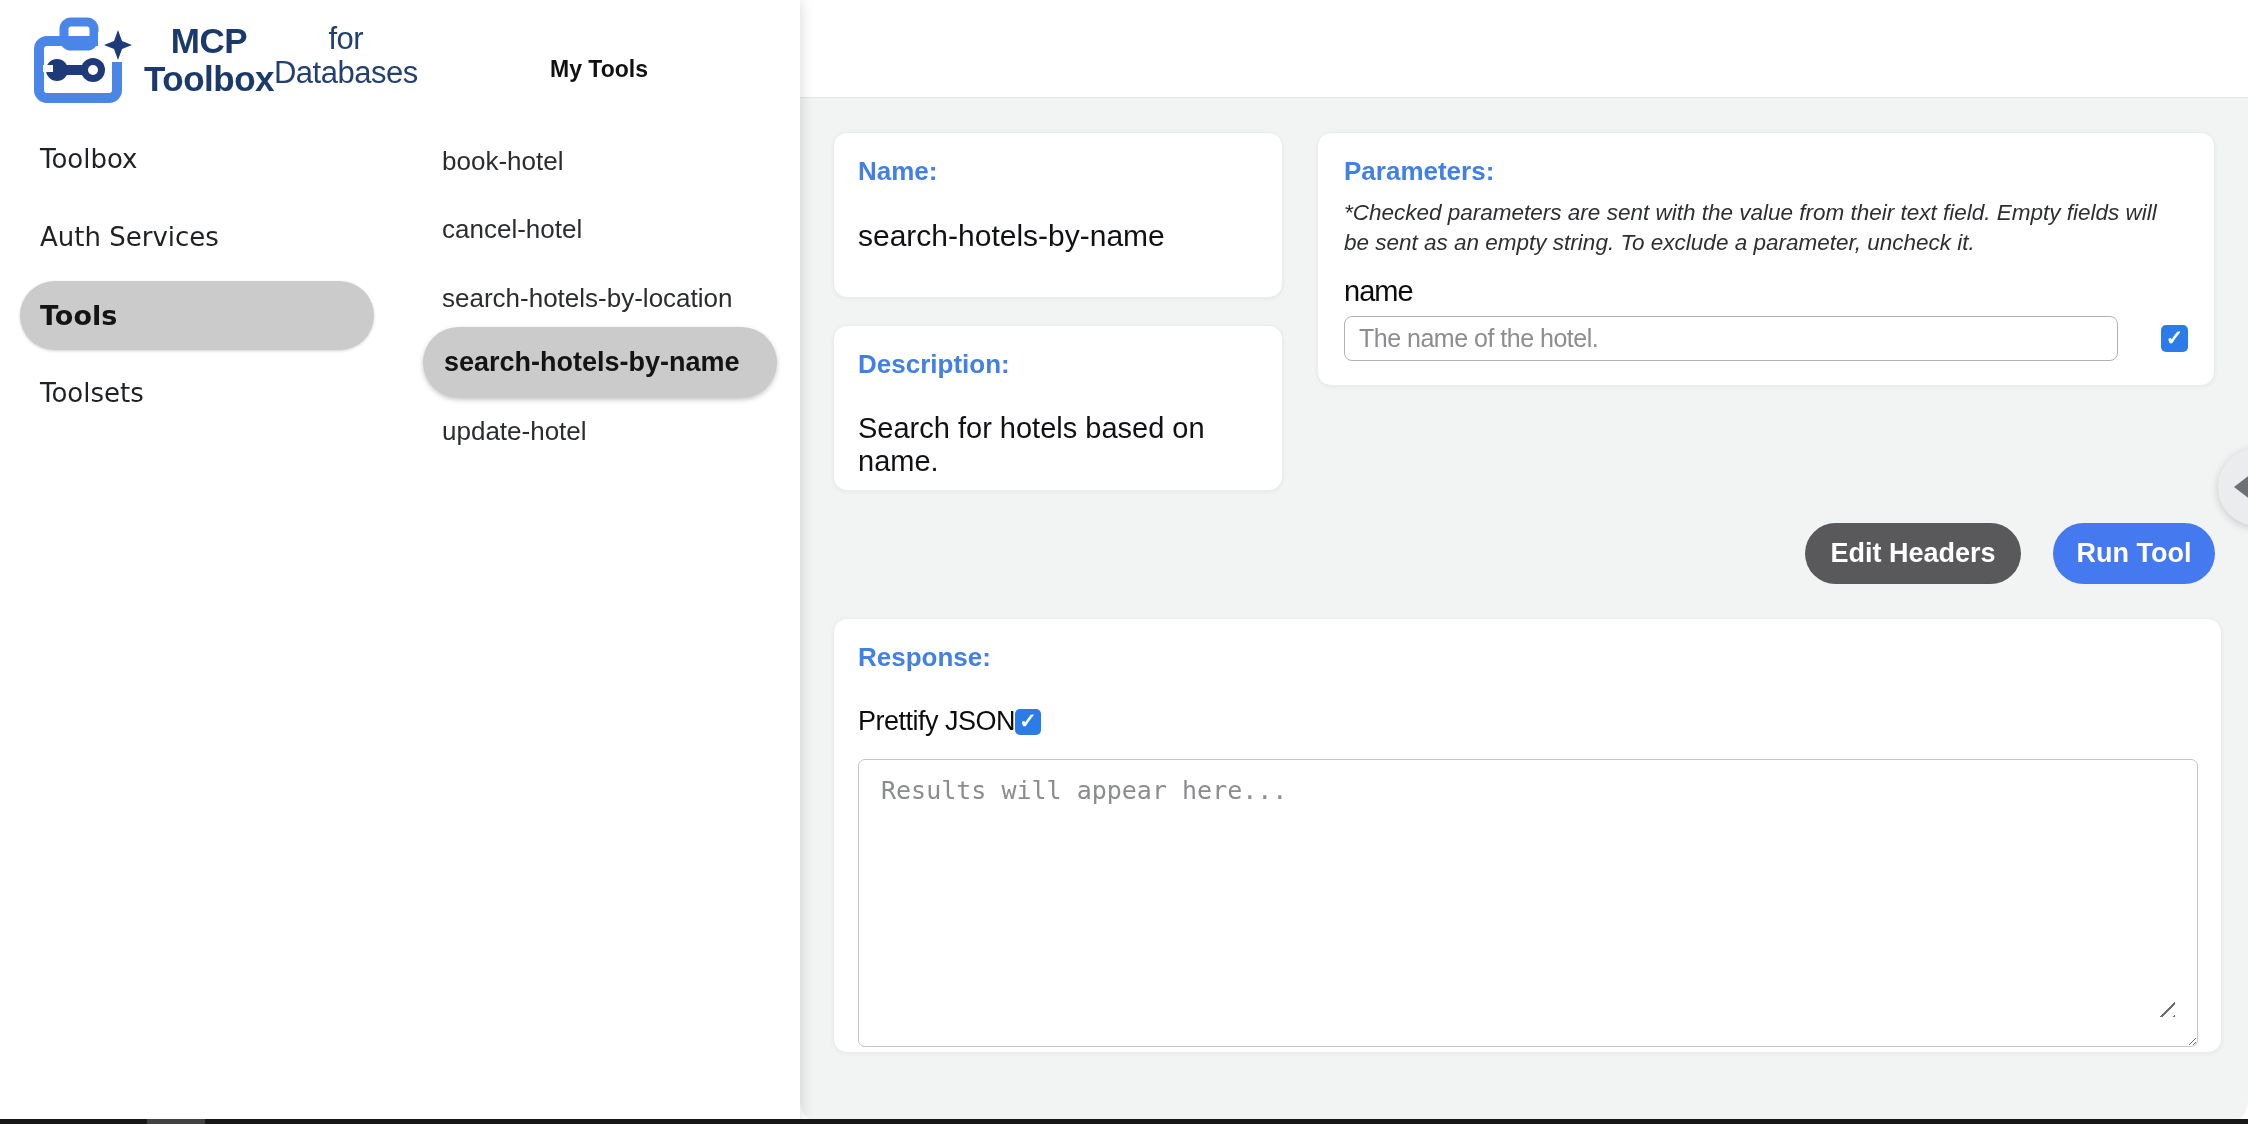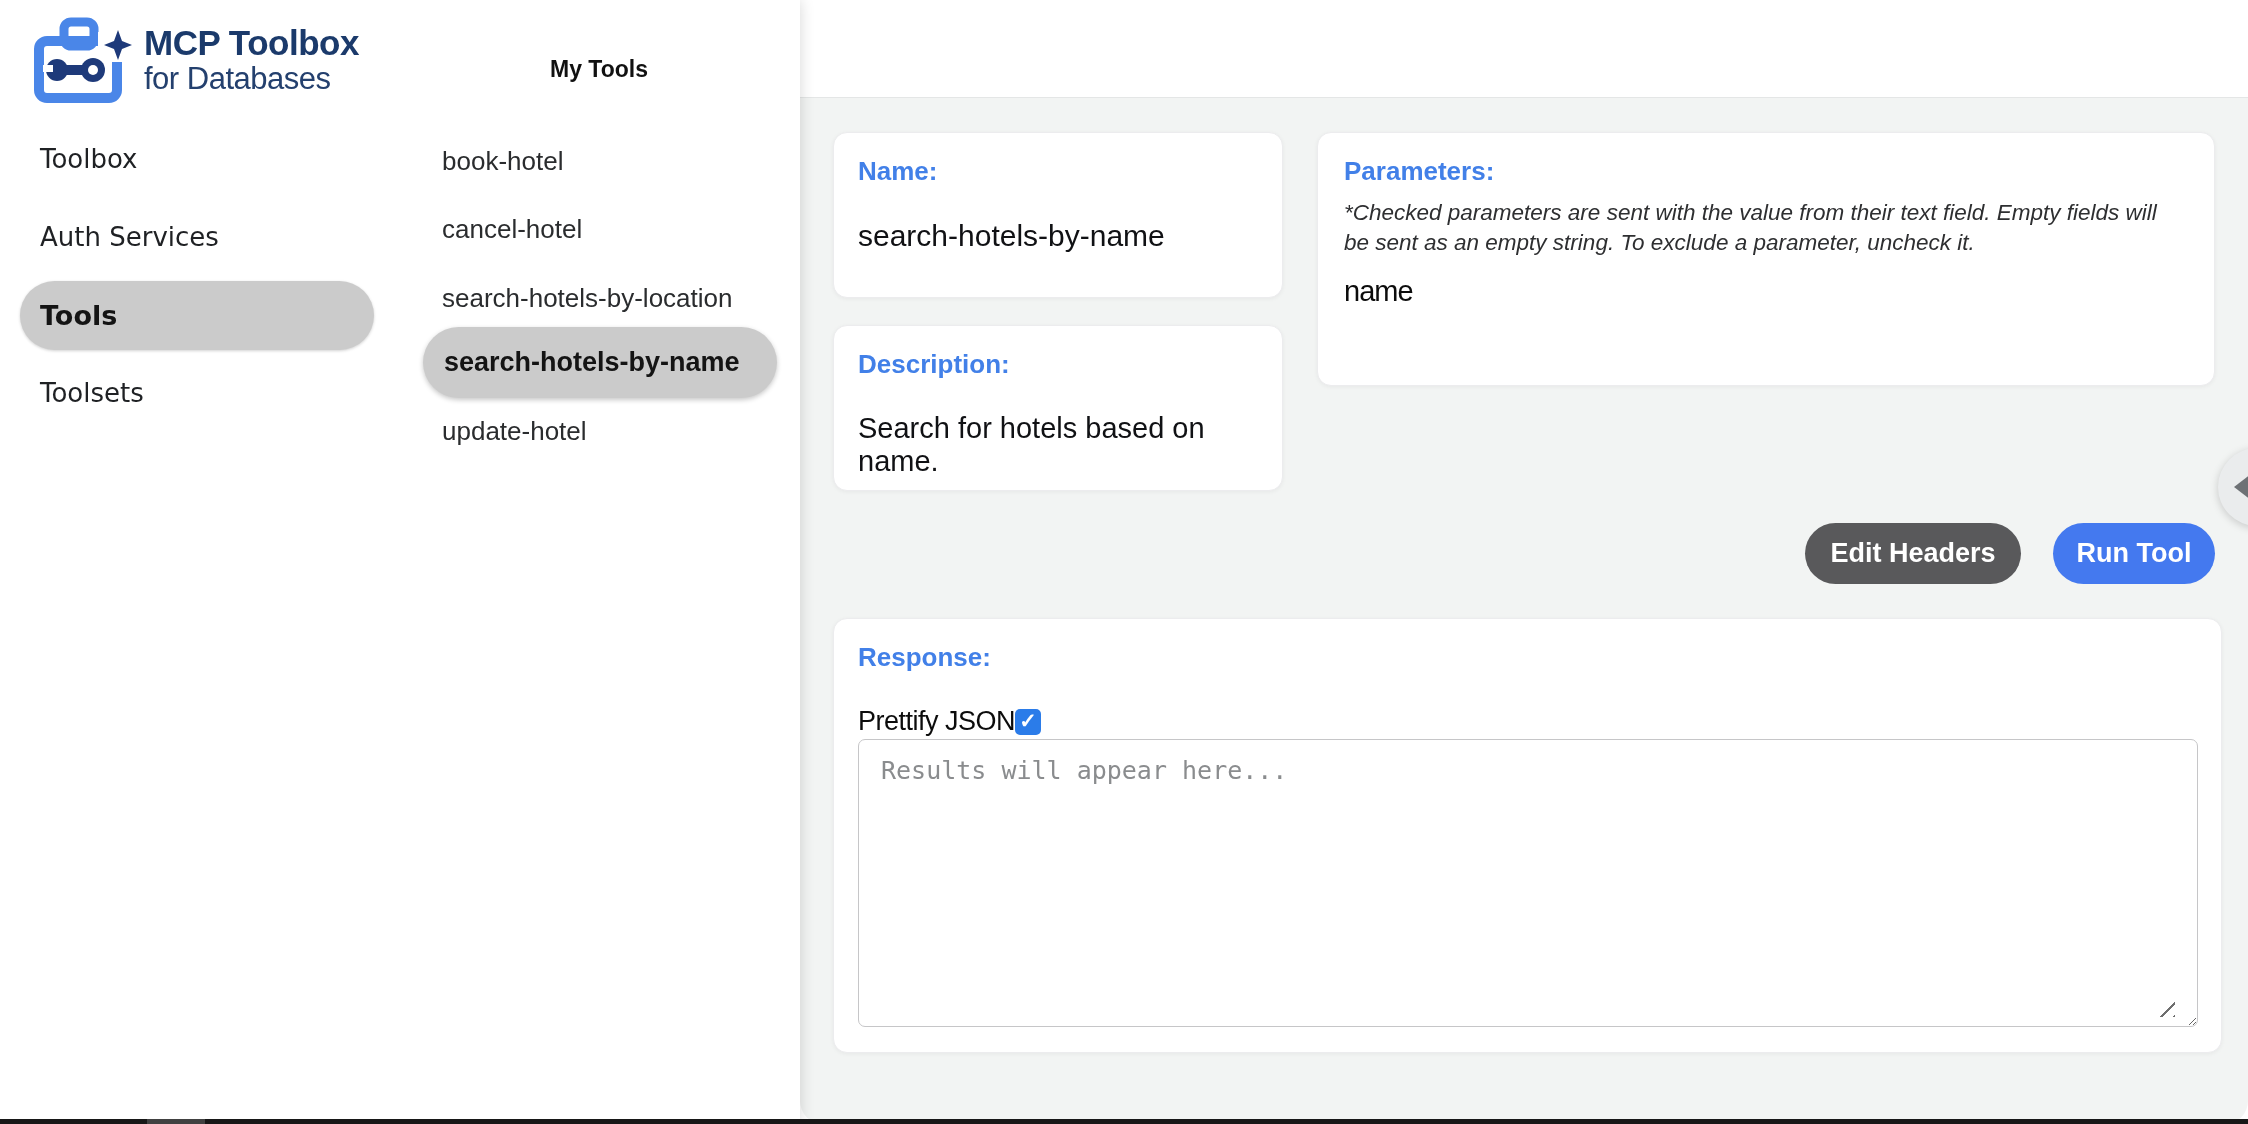--- a/index.html
+++ b/index.html
@@ -3,21 +3,21 @@
 <meta charset="utf-8">
 <style>
   * { margin:0; padding:0; box-sizing:border-box; }
   html,body { width:2248px; height:1124px; overflow:hidden; background:#ffffff;
               font-family:"Liberation Sans", sans-serif; }
   .app { position:relative; width:2248px; height:1124px; overflow:hidden; background:#ffffff; }
 
   
   .sidebar { position:absolute; left:0; top:0; width:398px; height:100%; background:#ffffff; z-index:4; }
   .logo { position:absolute; left:30px; top:14px; display:flex; align-items:center; gap:10px; }
-  .logo-text { display:flex; flex-direction:column; line-height:1.08; }
+  .logo-text { display:flex; line-height:1.08;text-align:center; }
   .logo-title { font-size:35px; font-weight:bold; color:#1b3a6b; letter-spacing:-0.5px; }
   .logo-sub { font-size:31px; font-weight:400; color:#24406e; letter-spacing:-0.5px; }
   .nav-item { position:absolute; left:40px; font-size:26px; color:#1f2124; cursor:pointer;
               font-family:"DejaVu Sans", sans-serif; }
   .nav-pill { position:absolute; left:20px; width:354px; height:69px; background:#cbcbcb;
               border-radius:35px; display:flex; align-items:center; padding-left:20px;
               font-size:27px; font-weight:bold; color:#141414; cursor:pointer;
               font-family:"DejaVu Sans", sans-serif; box-shadow:0 1px 3px rgba(0,0,0,.18); }
 
   
@@ -57,21 +57,21 @@
   .param-check { margin-left:43px; }
 
   .btn { position:absolute; height:61px; border:none; border-radius:31px; color:#ffffff;
          font-size:27px; font-weight:bold; cursor:pointer; font-family:"Liberation Sans", sans-serif; }
   .btn-gray { left:1005px; top:523px; width:216px; background:#59595b; }
   .btn-blue { left:1253px; top:523px; width:162px; background:#4479ef; }
 
   .card-response { left:33px; top:618px; width:1389px; height:435px; padding:23px 24px; }
   .prettify-row { display:flex; align-items:center; margin-top:33px; }
   .prettify-label { font-size:27px; color:#0c0c0c; letter-spacing:-0.5px; }
-  .response-area { margin-top:2px; width:1340px; height:288px; border:1px solid #c6c6c8;
+  .response-area { margin-top:22px; width:1340px; height:288px; border:1px solid #c6c6c8;
                    border-radius:7px; background:#fff; resize:both; outline:none;
                    font-family:"DejaVu Sans Mono", monospace; font-size:25px; color:#333;
                    padding:16px 22px; }
   .response-area::placeholder { color:#8a8c8e; }
   .resize-glyph { position:absolute; left:1324px; top:381px; width:17px; height:17px;
                   background:repeating-linear-gradient(135deg, transparent 0 4px, #6e6e6e 4px 6px, transparent 6px 9px);
                   clip-path:polygon(100% 0, 100% 100%, 0 100%); cursor:nwse-resize; }
 
   .collapse-handle { position:absolute; left:1418px; top:448px; width:78px; height:78px;
                      border-radius:50%; background:#eaeced; box-shadow:0 2px 8px rgba(0,0,0,.18);
@@ -140,20 +140,24 @@
 
     <div class="card card-desc">
       <div class="card-label blue">Description:</div>
       <div class="card-value" style="font-size:29px">Search for hotels based on name.</div>
     </div>
 
     <div class="card card-params">
       <div class="card-label blue">Parameters:</div>
       <div class="param-note">*Checked parameters are sent with the value from their text field. Empty fields will be sent as an empty string. To exclude a parameter, uncheck it.</div>
       <div class="param-name">name</div>
+      <div class="param-row">
+        <input class="param-input" type="text" placeholder="The name of the hotel." style="">
+        <div class="checkbox param-check"></div>
+      </div>
     </div>
 
     <button class="btn btn-gray">Edit Headers</button>
     <button class="btn btn-blue">Run Tool</button>
 
     <div class="card card-response">
       <div class="card-label blue">Response:</div>
       <div class="prettify-row">
         <span class="prettify-label">Prettify JSON</span>
         <div class="checkbox" style="width:26px;height:26px"></div>

